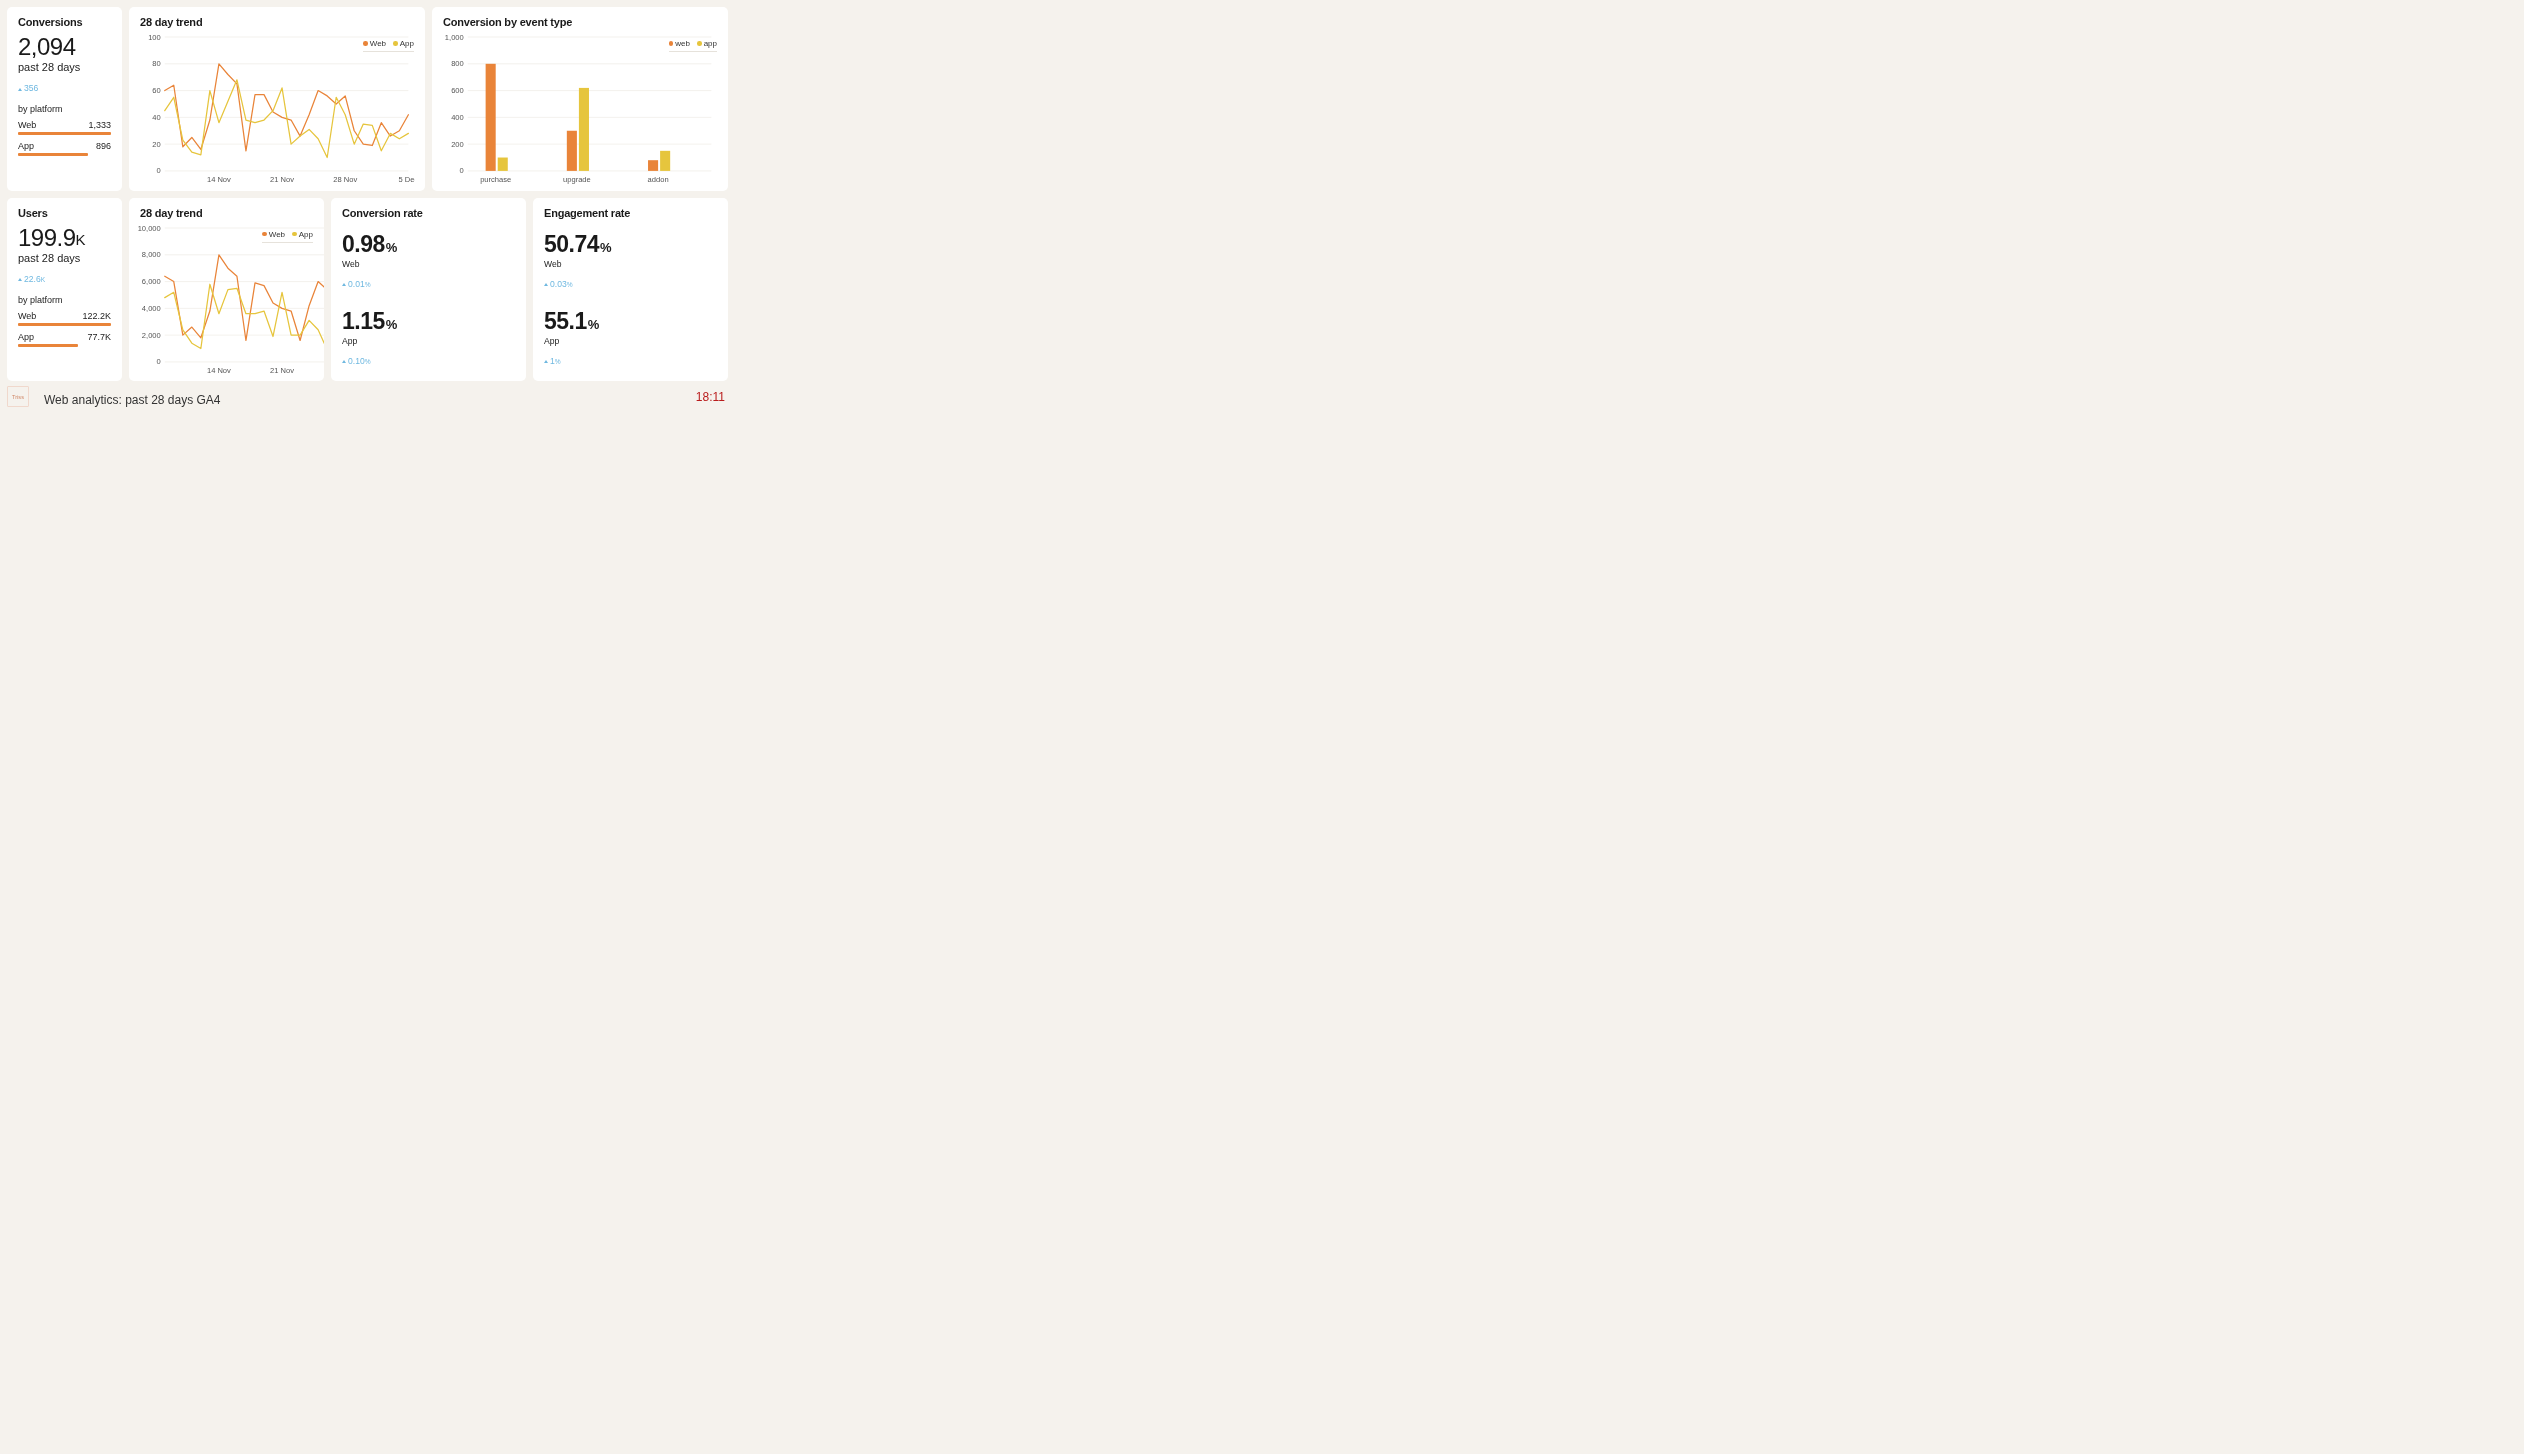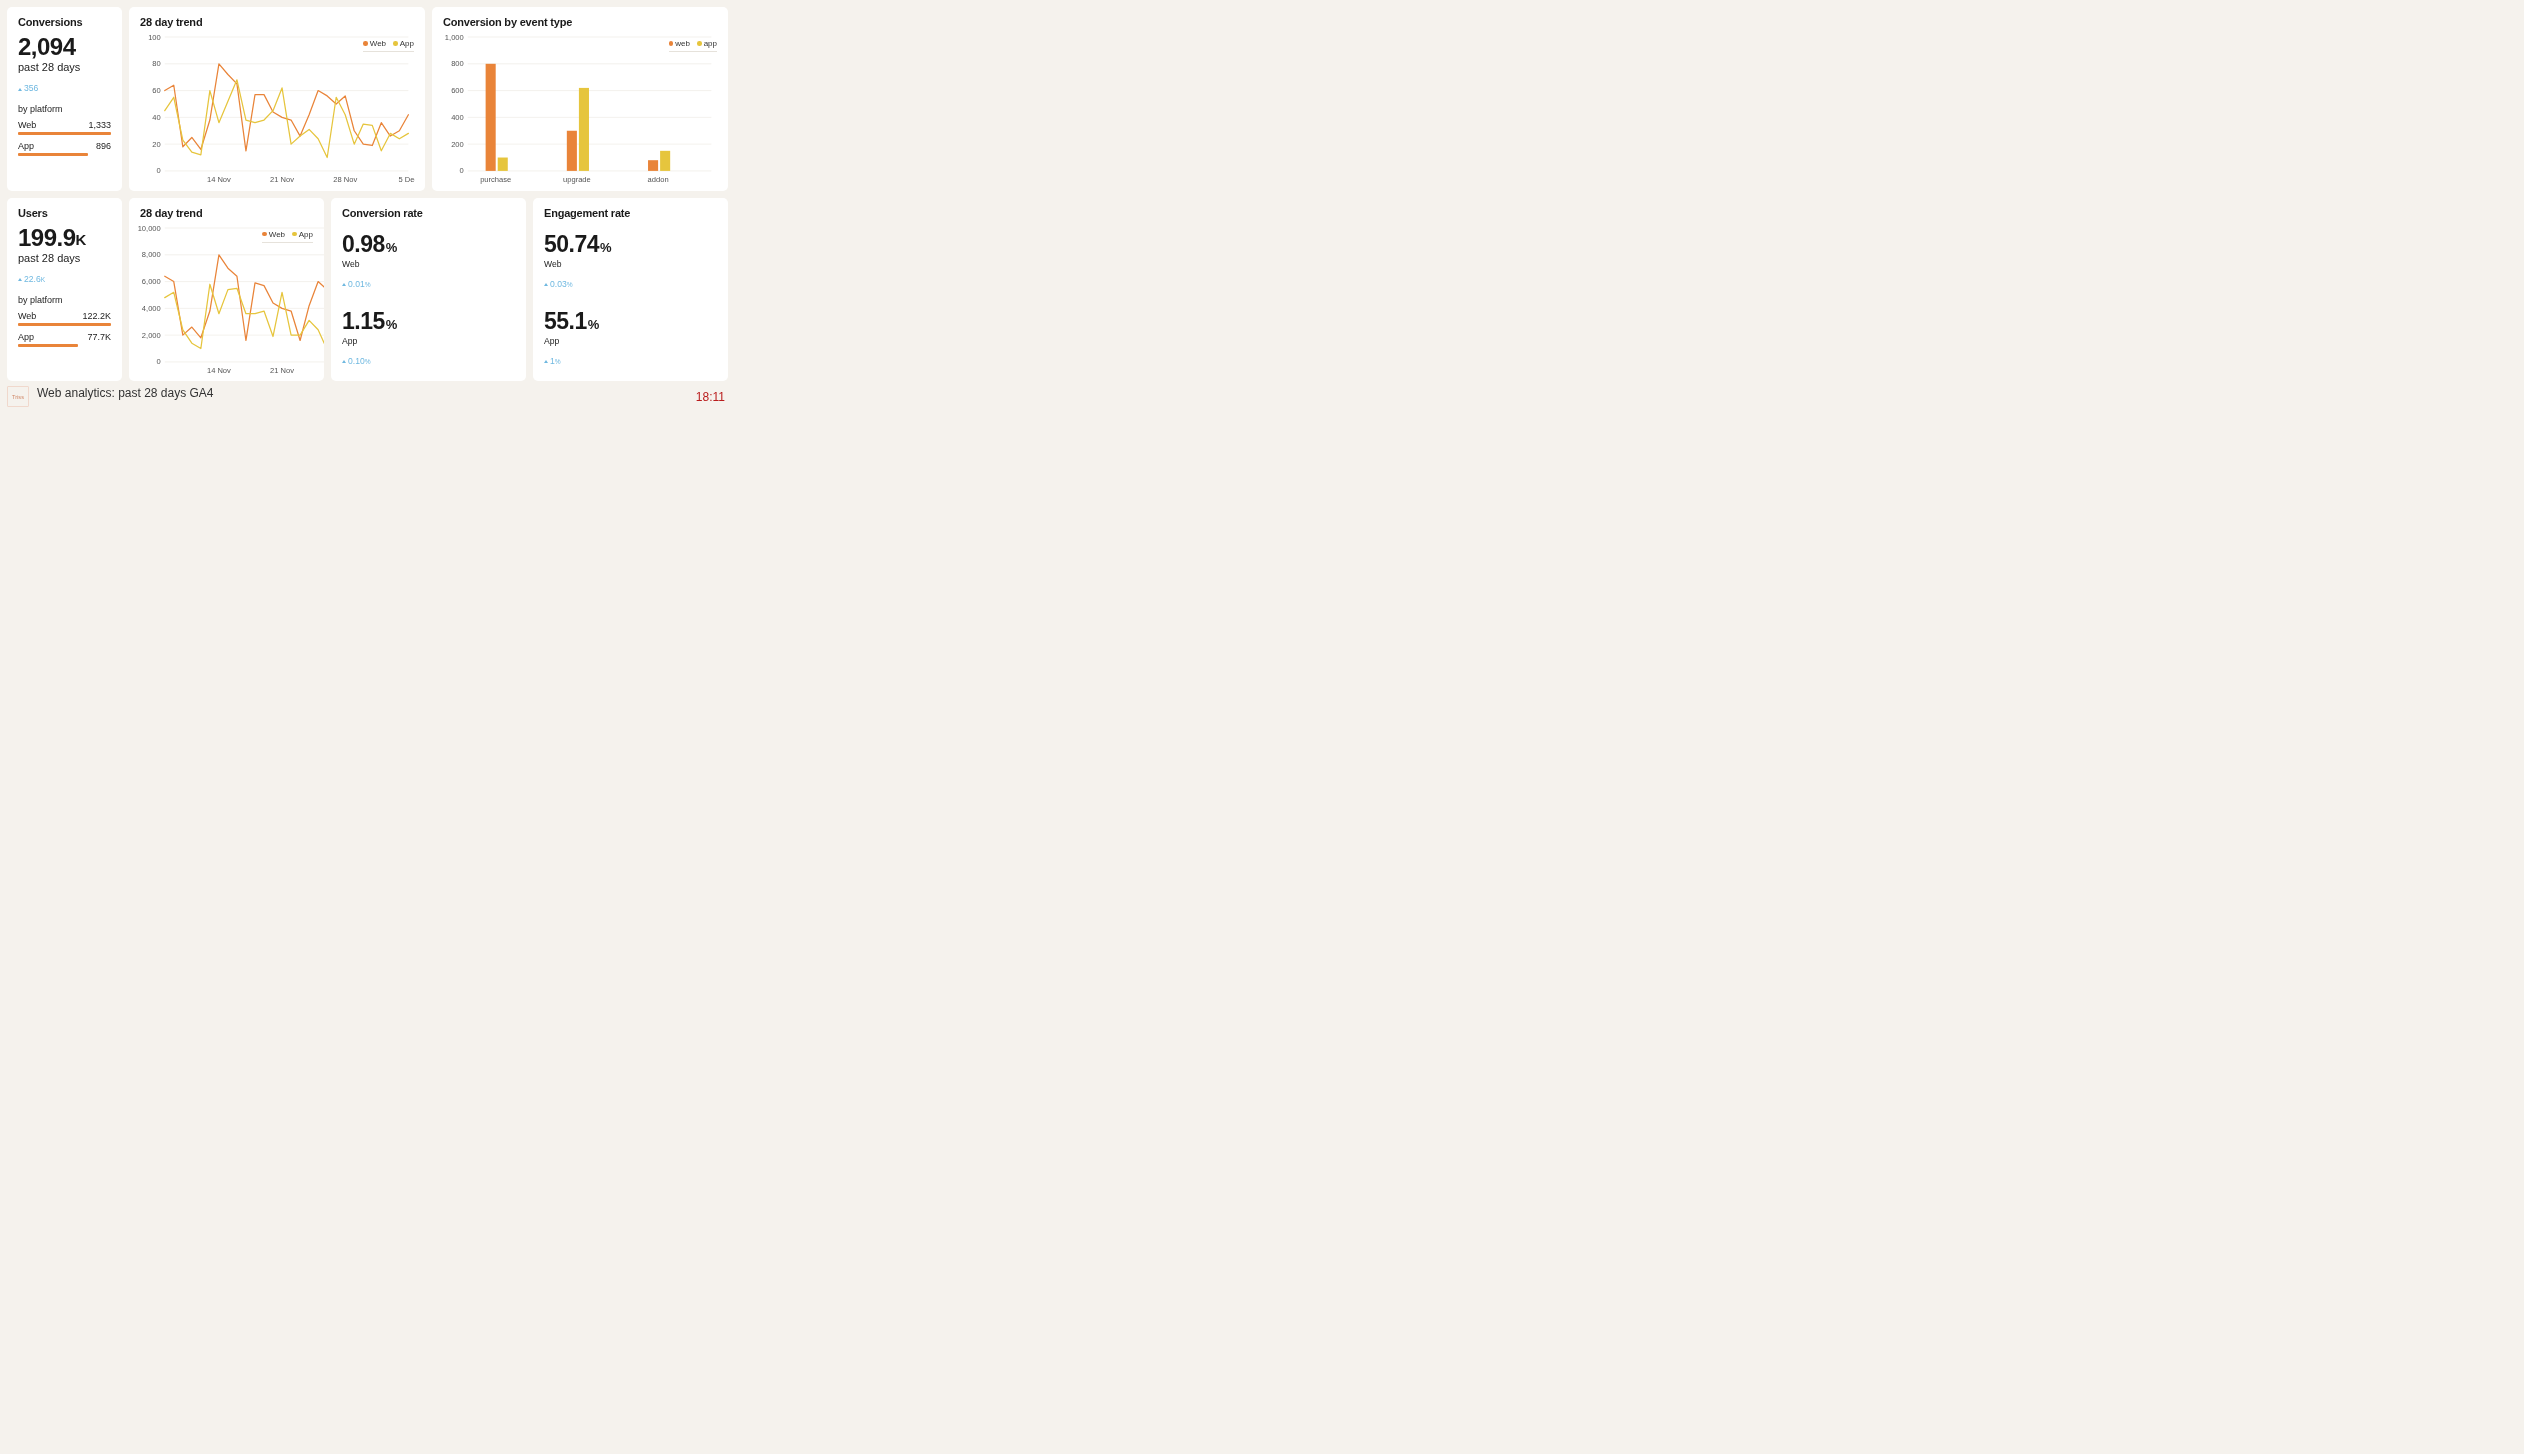--- a/index.html
+++ b/index.html
@@ -1,33 +1,33 @@
 <!DOCTYPE html>
 <html style="font-size:8px"><head>
 <meta charset="utf-8">
 <style>
 html,body{margin:0;padding:0;background:#f5f2ed;font-family:-apple-system,BlinkMacSystemFont,"Segoe UI",Helvetica,Arial,sans-serif;color:#1a1a1a;width:735px;height:412px;overflow:hidden}
 .wrap{display:flex;flex-direction:column;height:100%;padding:7px 7px 0 7px;box-sizing:border-box}
 .grid{display:grid;grid-template-columns:115px 1fr;grid-template-rows:1fr 1fr;gap:7px;flex:1;min-height:0}
 .card{background:#fff;border-radius:5px;padding:9px 11px 0 11px;box-sizing:border-box;position:relative;overflow:hidden}
 .card h3{margin:0 0 7px 0;font-size:11px;font-weight:700;letter-spacing:-0.2px}
-.big{font-size:24px;font-weight:700;letter-spacing:-0.5px;line-height:1}
+.big{font-size:24px;font-weight:400;letter-spacing:-0.5px;line-height:1}
 .sub{font-size:11px;color:#222;margin-top:2px}
 .delta{color:#6fb8e0;font-size:8.6px;margin-top:10px}
 .delta .tri{display:inline-block;width:0;height:0;border-left:2.5px solid transparent;border-right:2.5px solid transparent;border-bottom:3.5px solid #6fb8e0;margin-right:2px;vertical-align:0.5px}
 .sect{font-size:9px;color:#222;margin-top:11px;margin-bottom:5px}
 .row-stat{display:flex;justify-content:space-between;font-size:9px;color:#222;margin-top:6px}
 .bar-bg{height:3px;background:transparent;margin-top:2px}
 .bar-fill{height:100%;border-radius:1px}
 .right-top{display:grid;grid-template-columns:1fr 1fr;gap:7px;height:100%}
 .right-top>.card{height:100%}
 .right-bot{display:grid;grid-template-columns:1fr 1fr 1fr;gap:7px;height:100%}
 .right-bot>.card{height:100%}
 .footer{display:flex;align-items:center;justify-content:space-between;padding:5px 3px 5px 0}
-.brand{display:flex;align-items:flex-start;gap:8px}
+.brand{display:flex;align-items:flex-end;gap:15px}
 .logo{width:20px;height:19px;border:0.5px solid #f0d8cc;display:flex;align-items:center;justify-content:center;font-size:5.6px;color:#d08868;border-radius:1px}
 .footer-title{font-size:12px;color:#333}
 .clock{font-size:12px;color:#b91c1c}
 .legend{position:absolute;top:32px;right:11px;font-size:8px;color:#333;border-bottom:0.5px solid #e6e2db;padding-bottom:3px}
 .legend .dot{display:inline-block;width:4.5px;height:4.5px;border-radius:50%;margin-right:2px;margin-left:5px;vertical-align:0.5px}
 .legend .dot:first-child{margin-left:0}
 svg.linechart{position:absolute;left:9px;right:9px}
 svg text{font-family:inherit;font-size:15px;fill:#555}
 svg .gridline{stroke:#e6e2db;stroke-width:1}
 .rate-block{margin-top:12px}

